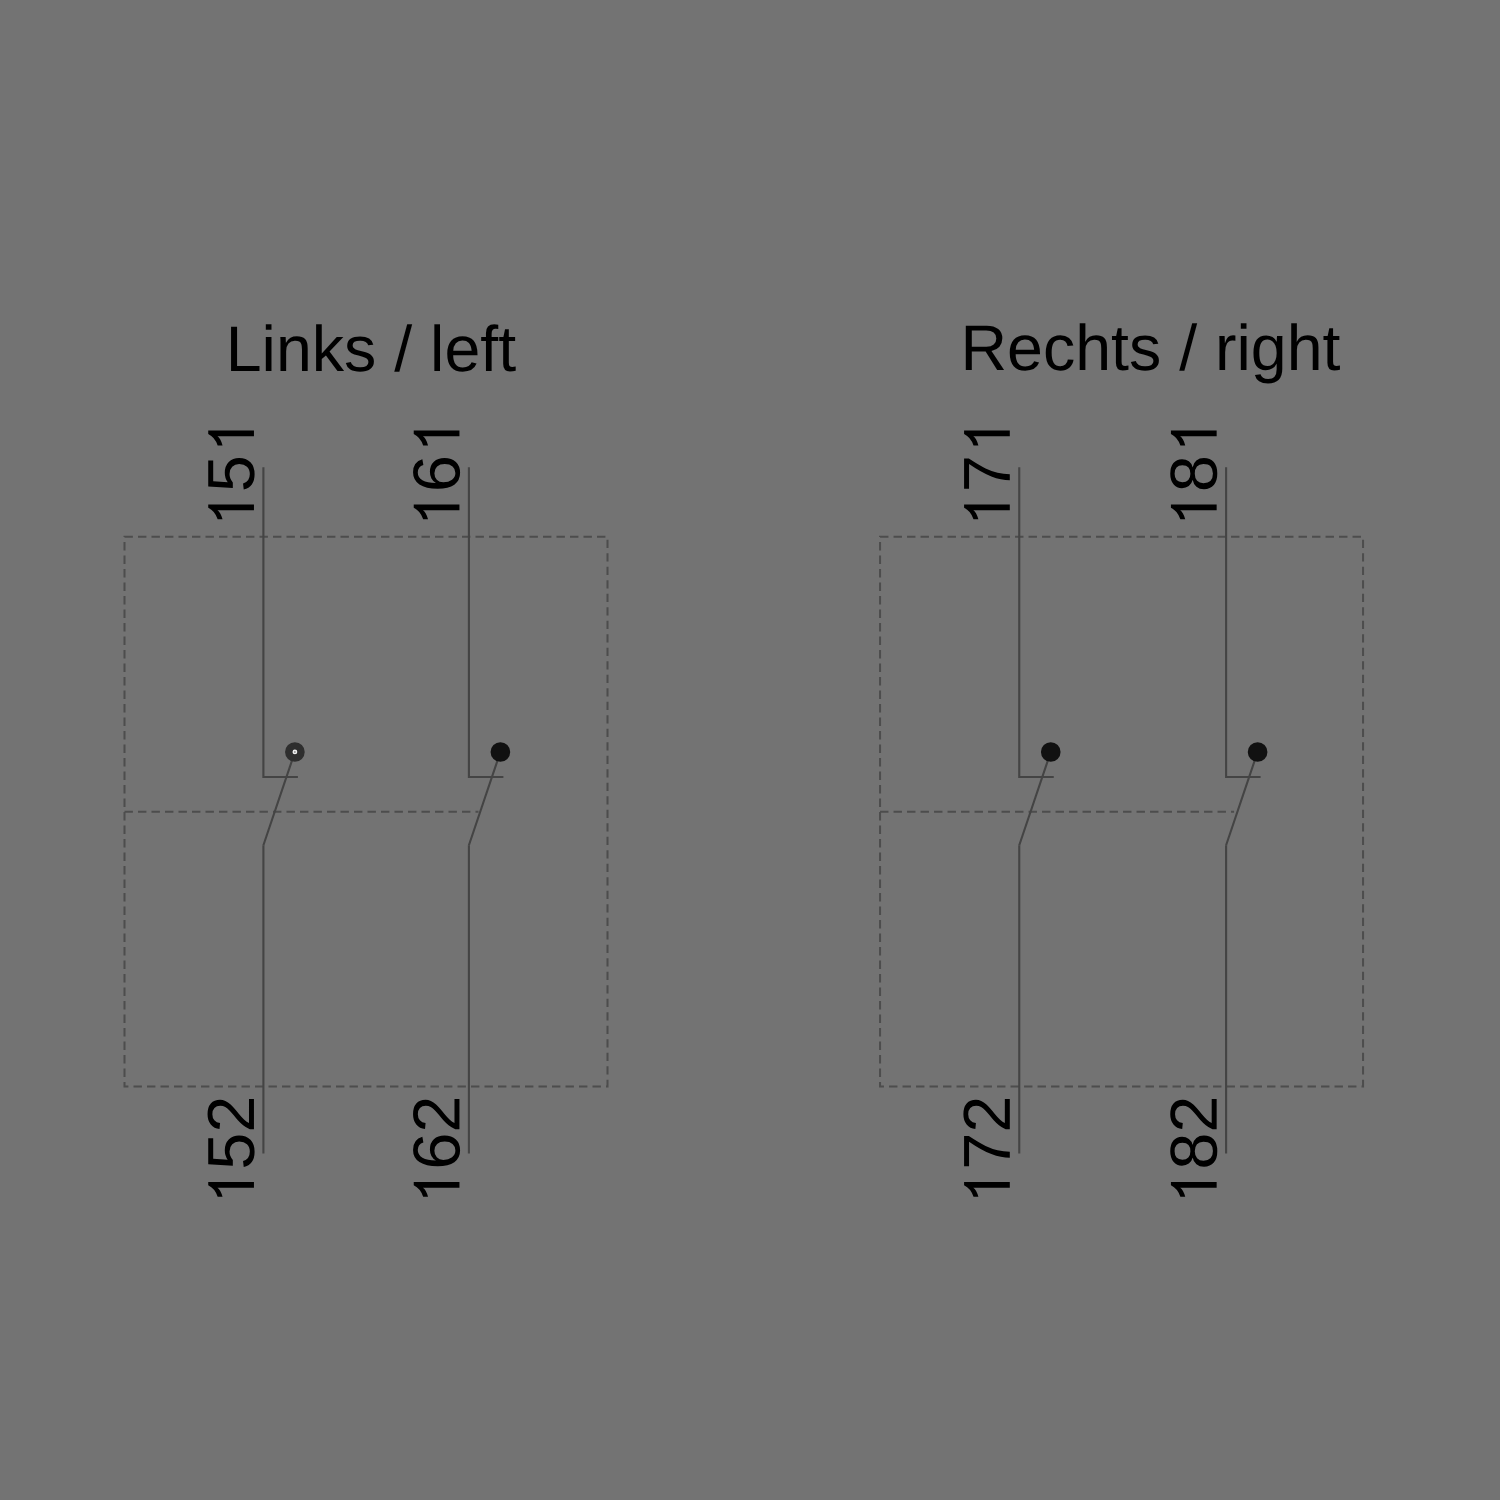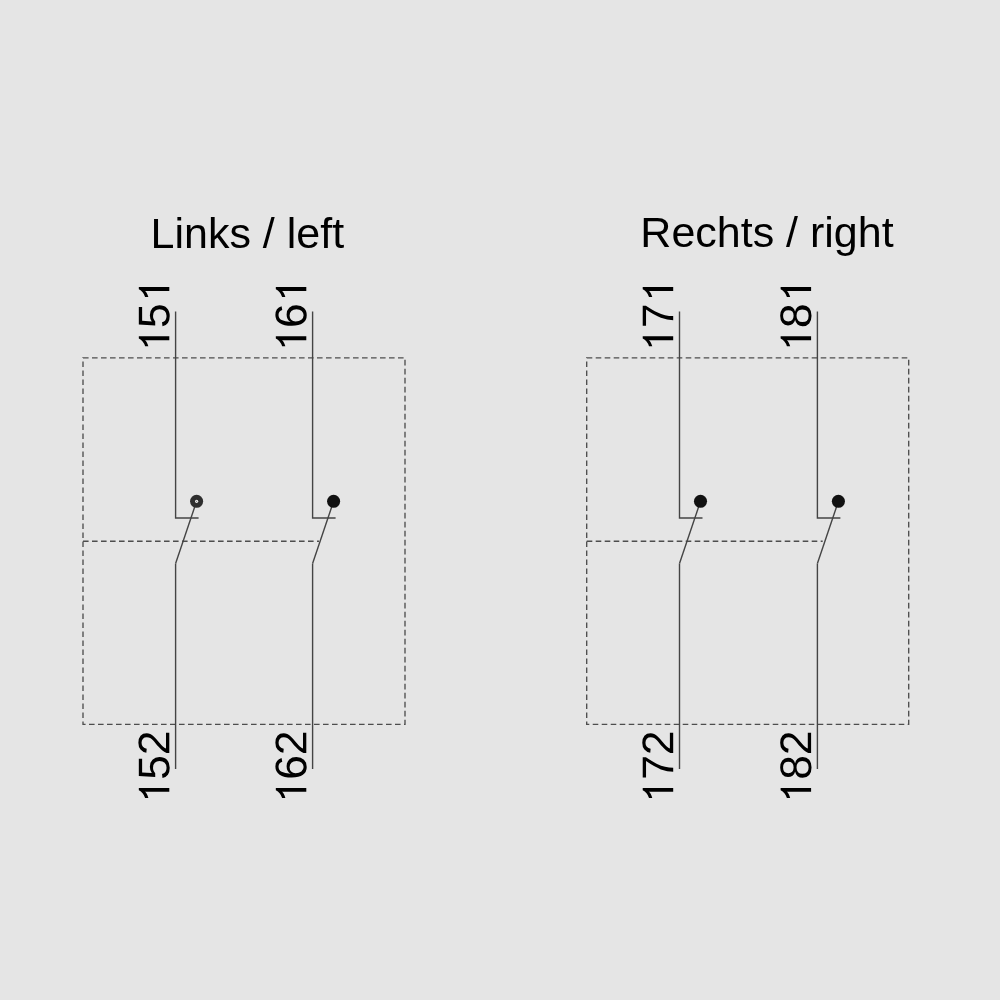--- a/index.html
+++ b/index.html
@@ -1,16 +1,16 @@
 <!DOCTYPE html>
 <html><head>
 <meta charset="utf-8">
 <style>
   html,body{margin:0;padding:0;background:#ffffff;}
-  #page{position:relative;width:1000px;height:1000px;background:#e5e5e5;overflow:hidden;}
+  #page{position:relative;width:1000px;height:1000px;background:#737373;overflow:hidden;}
   svg{display:block;}
   text{font-family:"Liberation Sans",sans-serif;fill:#000000;}
 </style>
 </head>
 <body>
 <div id="page">
 <svg width="1000" height="1000" viewBox="0 0 1000 1000" style="filter:blur(0.38px)">
 
   <text x="247.3" y="247.5" font-size="43" text-anchor="middle">Links / left</text>
   <text x="767.0" y="246.8" font-size="43" text-anchor="middle">Rechts / right</text>

